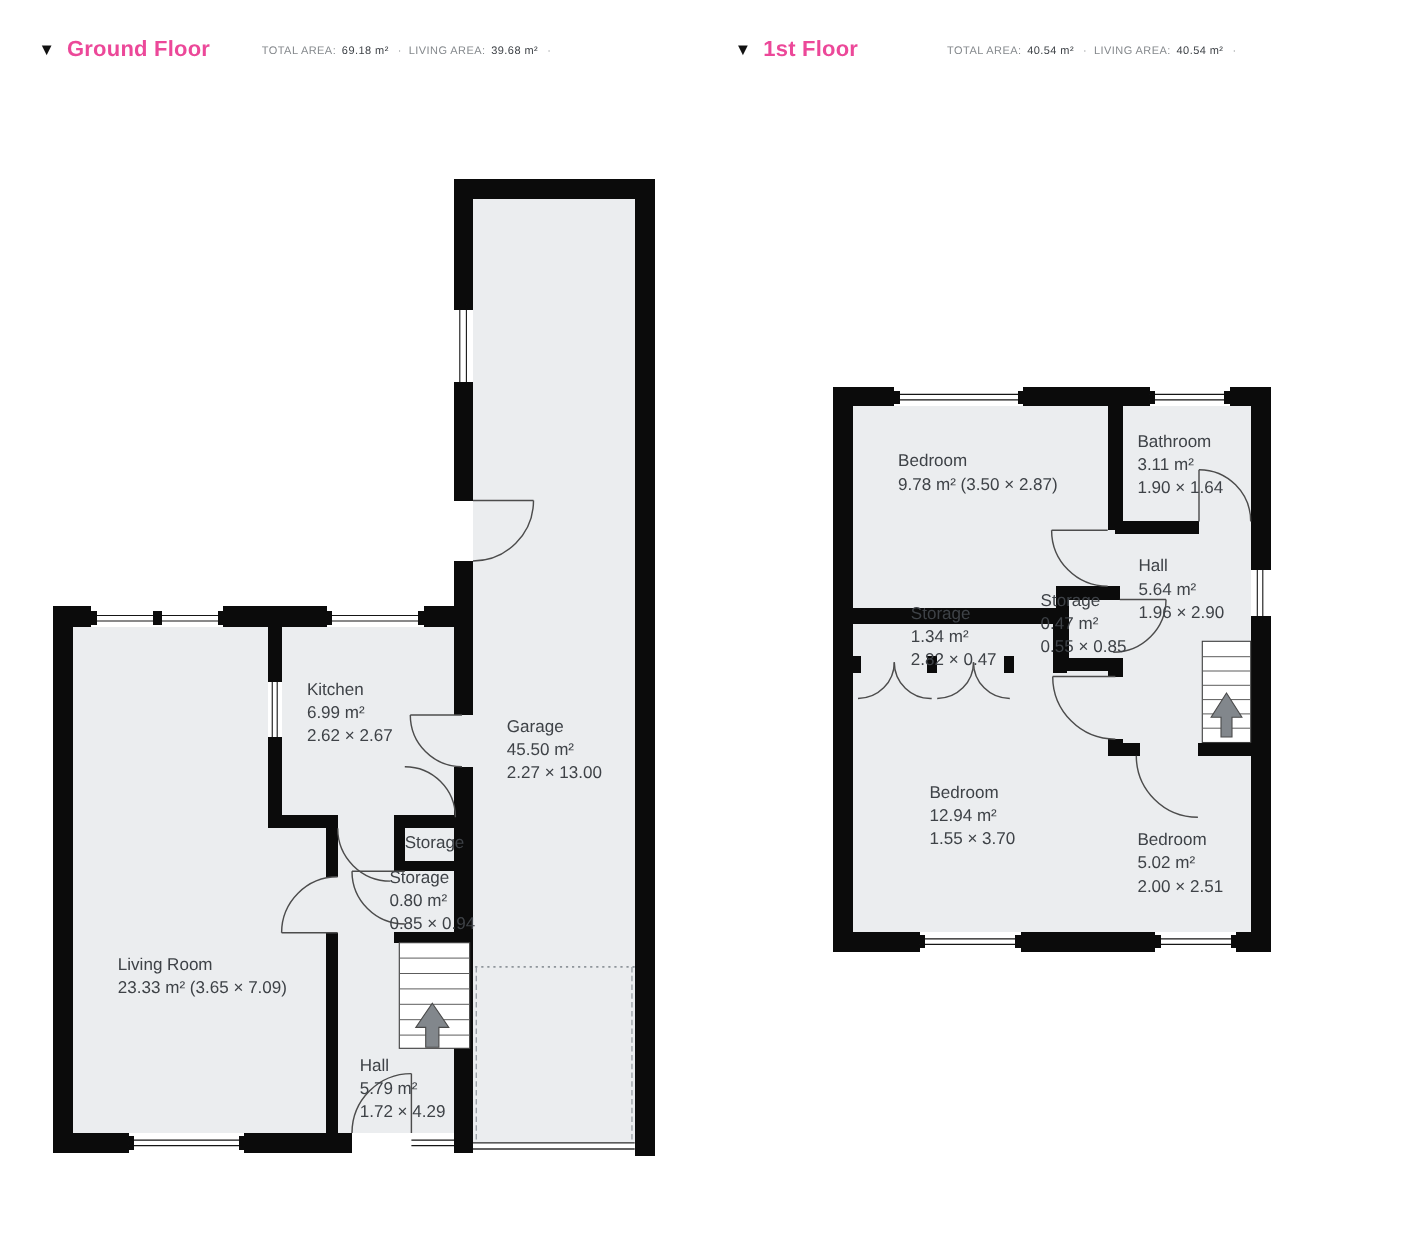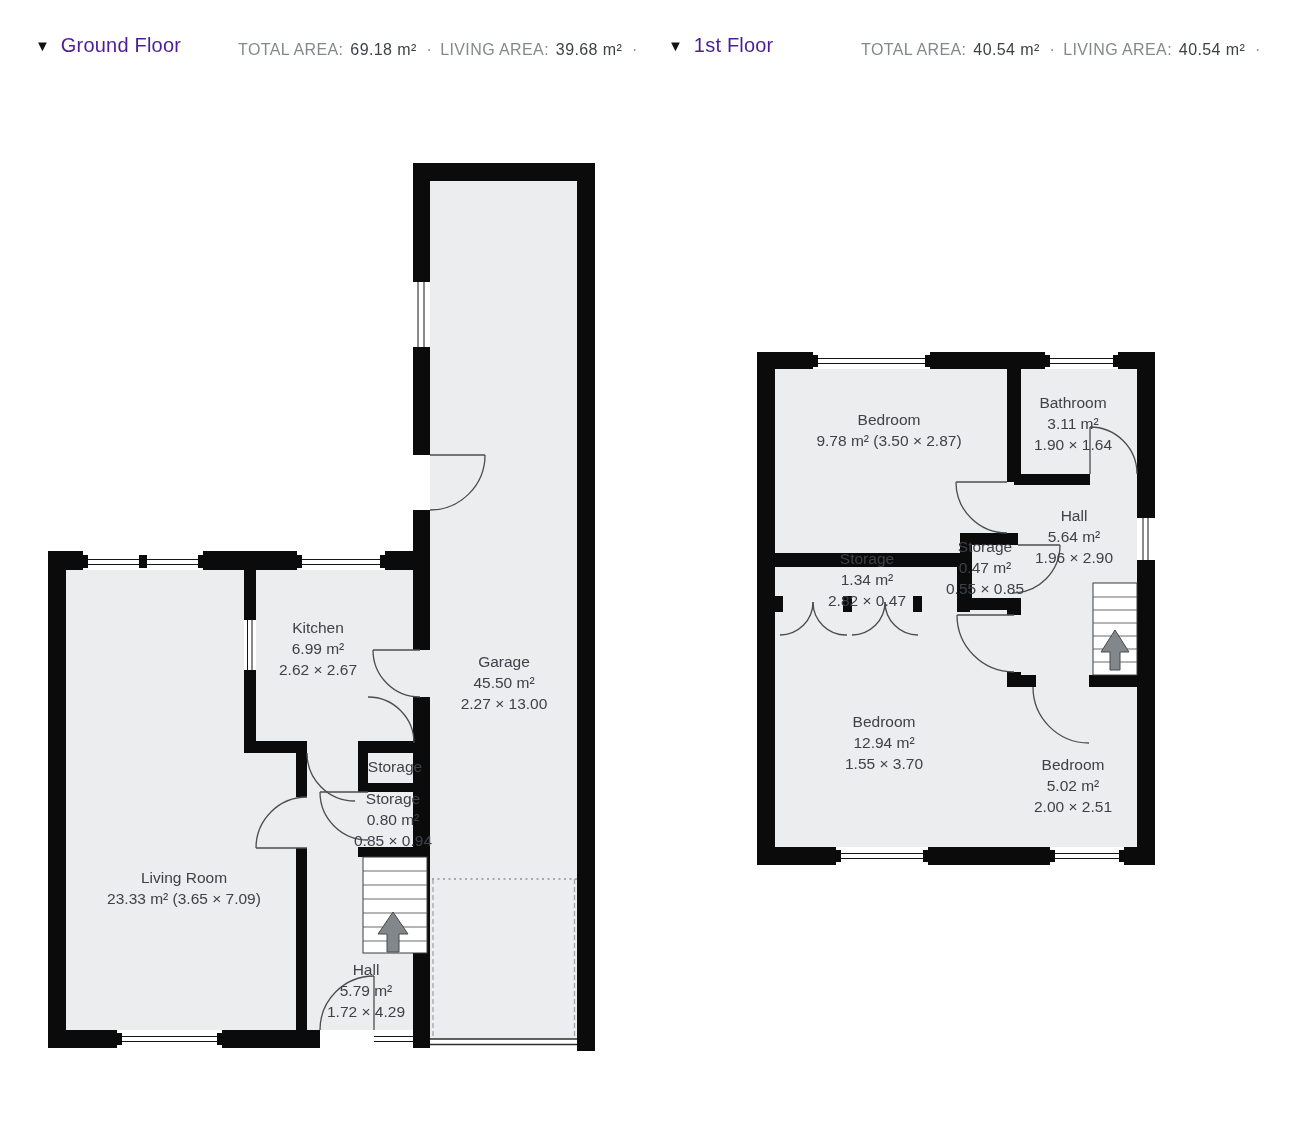--- a/index.html
+++ b/index.html
@@ -5,27 +5,27 @@
   html,body{margin:0;padding:0;}
   body{
     width:1290px;height:1129px;position:relative;overflow:hidden;
     background:#ffffff;
     font-family:"Liberation Sans","DejaVu Sans",sans-serif;
     -webkit-font-smoothing:antialiased;
   }
   #plan-canvas{position:absolute;left:0;top:0;}
   .floor-header{position:absolute;display:flex;align-items:center;gap:11px;z-index:6;}
   .marker{font-size:15px;color:#111;line-height:1;cursor:pointer;}
-  .ftitle{font-size:20px;font-weight:400;color:#4c1d95;letter-spacing:.2px;}
-  .floor-stats{position:absolute;font-size:16px;letter-spacing:.4px;color:#84888c;white-space:nowrap;z-index:6;}
+  .ftitle{font-size:20px;font-weight:700;color:#ec4899;letter-spacing:.2px;}
+  .floor-stats{position:absolute;font-size:10px;letter-spacing:.4px;color:#84888c;white-space:nowrap;z-index:6;}
   .floor-stats .sval{color:#3e4247;margin:0 2px;}
   .floor-stats .sdot{margin:0 3px;color:#84888c;}
   .room-label{
     position:absolute;transform:translate(-50%,-50%);
-    text-align:center;font-size:15.5px;line-height:21px;
+    text-align:left;font-size:15.5px;line-height:21px;
     color:#3e4247;white-space:nowrap;z-index:5;
   }
 </style>
 </head>
 <body>
 
 <div class="floor-header" style="left:35px;top:34px">
   <span class="marker">▼</span>
   <span class="ftitle">Ground Floor</span>
 </div>

